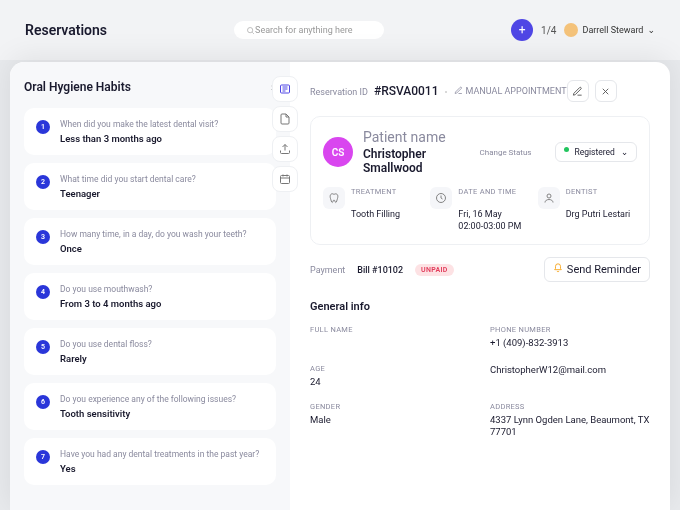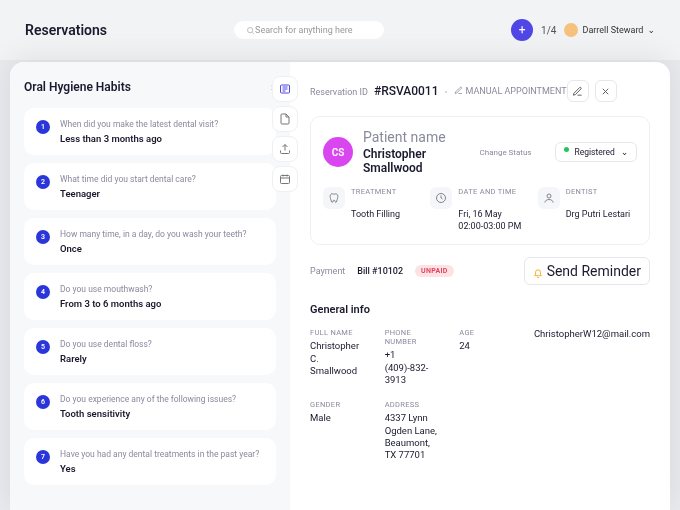--- a/index.html
+++ b/index.html
@@ -47,23 +47,23 @@
 .meta-row{display:flex;gap:8px}
 .meta{flex:1;display:flex;gap:6px;align-items:flex-start}
 .meta-icon{width:22px;height:22px;background:#f5f6f9;border-radius:6px;display:flex;align-items:center;justify-content:center;font-size:10px;color:#777}
 .meta-label{font-size:7.5px;color:#8a8a9e;letter-spacing:.3px;text-transform:uppercase;margin-bottom:13px}
 .meta-val{font-size:9px;color:#1a1a2e;line-height:1.3}
 .pay-row{display:flex;align-items:center;justify-content:space-between;margin-bottom:18px}
 .pay-left{display:flex;align-items:center;gap:12px;font-size:9px}
 .pay-label{color:#8a8a9e}
 .bill{color:#1a1a2e;font-weight:500}
 .unpaid{background:#fde2e4;color:#e23b5a;font-size:7px;font-weight:600;padding:2px 6px;border-radius:8px;letter-spacing:.3px}
-.send-btn{border:1px solid #e5e7eb;border-radius:6px;padding:5px 8px;font-size:14px;color:#1a1a2e;display:flex;align-items:flex-end;gap:4px;cursor:pointer}
+.send-btn{border:1px solid #e5e7eb;border-radius:6px;padding:5px 8px;font-size:11px;color:#1a1a2e;display:flex;align-items:flex-start;gap:4px;cursor:pointer}
 .gi-title{font-size:11px;font-weight:600;color:#1a1a2e;margin-bottom:12px}
-.gi-grid{display:grid;grid-template-columns:1fr 1fr 1fr 1fr;row-gap:14px;column-gap:20px}
+.gi-grid{display:grid;grid-template-columns:1fr 1fr;row-gap:14px;column-gap:20px}
 .gi-label{font-size:7.5px;color:#8a8a9e;letter-spacing:.3px;text-transform:uppercase;margin-bottom:3px}
 .gi-val{font-size:9.5px;color:#1a1a2e;line-height:1.3}
 svg{display:block}
 </style>
 </head>
 <body>
 
 <div class="bg-header">
   <div class="bg-title">Reservations</div>
   <div class="bg-search">
@@ -112,21 +112,21 @@
           <div class="qnum">3</div>
     <div class="qtext">
       <div class="qlabel">How many time, in a day, do you wash your teeth?</div>
       <div class="qans">Once</div>
     </div>
         </div>
         <div class="qcard">
           <div class="qnum">4</div>
     <div class="qtext">
       <div class="qlabel">Do you use mouthwash?</div>
-      <div class="qans">From 3 to 6 months ago</div>
+      <div class="qans">From 3 to 4 months ago</div>
     </div>
         </div>
         <div class="qcard">
           <div class="qnum">5</div>
     <div class="qtext">
       <div class="qlabel">Do you use dental floss?</div>
       <div class="qans">Rarely</div>
     </div>
         </div>
         <div class="qcard">
@@ -270,21 +270,20 @@
             </svg>
         </span>
         <span>Send Reminder</span>
       </div>
     </div>
 
     <div class="gi-title">General info</div>
     <div class="gi-grid">
       <div>
         <div class="gi-label">FULL NAME</div>
-        <div class="gi-val">Christopher C. Smallwood</div>
       </div>
       <div>
         <div class="gi-label">PHONE NUMBER</div>
         <div class="gi-val">+1 (409)-832-3913</div>
       </div>
       <div>
         <div class="gi-label">AGE</div>
         <div class="gi-val">24</div>
       </div>
       <div>

